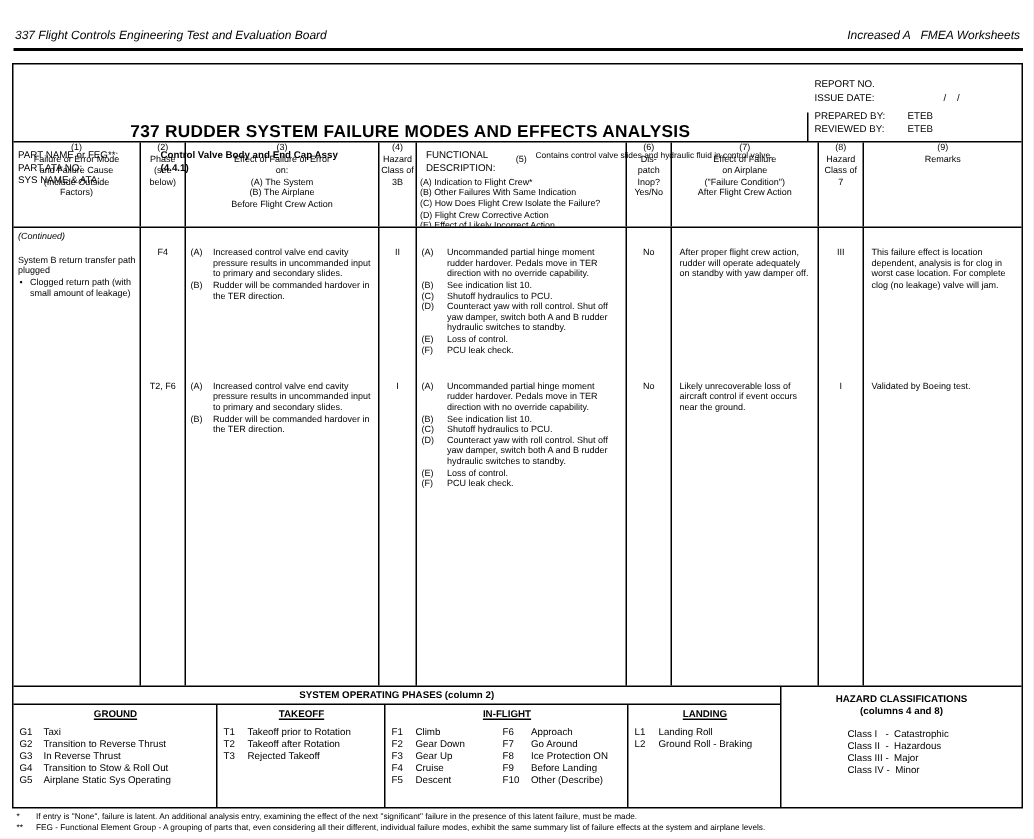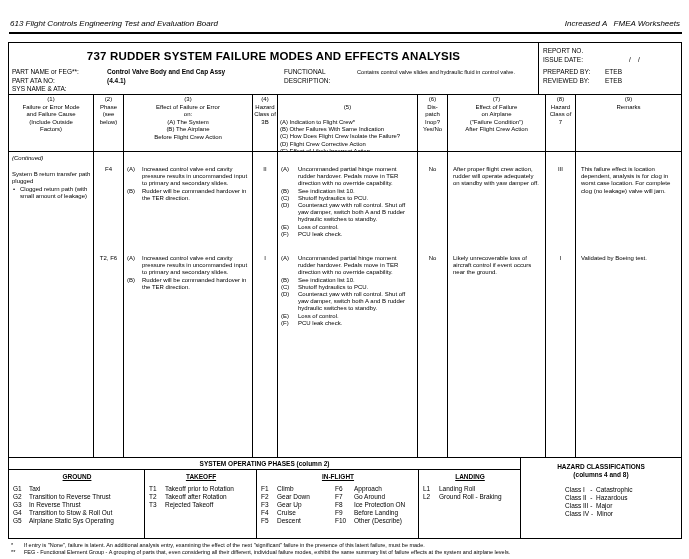--- a/index.html
+++ b/index.html
@@ -8,21 +8,21 @@
   .page { position:relative; width:689px; height:559px; background:#fff; overflow:hidden; }
 
   
   .pagehead { position:absolute; top:19px; left:10px; right:9px; display:flex; justify-content:space-between; font-style:italic; font-size:8px; white-space:pre; }
   .pagehead-rule { position:absolute; top:32px; left:9px; right:7px; border-top:2px solid #000; }
 
   
   .ftable { position:absolute; top:42px; left:8px; width:674px; height:497px; border:1.5px solid #000; display:flex; flex-direction:column; background:#fff; }
 
   
-  .titleblock { display:flex; height:52px; border-bottom:1px solid #000; flex-shrink:0; }
+  .titleblock { display:flex; height:52px; border-bottom:1px solid #000; flex-shrink:0;align-items:flex-end; }
   .tb-left { width:530px; border-right:1px solid #000; position:relative; }
   .tb-title { margin-top:7px; text-align:center; font-weight:bold; font-size:11.5px; letter-spacing:0.2px; }
   .tb-info { position:absolute; left:3px; top:25px; font-size:6.5px; line-height:8.5px; }
   .tbrow { display:flex; }
   .tbl { width:95px; }
   .tbv { font-weight:bold; }
   .fdlabel { position:absolute; left:275px; top:25px; font-size:6.5px; line-height:8.5px; white-space:pre-line; }
   .fdvalue { position:absolute; left:348px; top:26px; width:178px; font-size:5.6px; line-height:7px; }
   .tb-right { flex:1; padding:3px 4px; font-size:6.5px; line-height:9px; }
   .rrow { display:flex; }
@@ -87,21 +87,21 @@
   .fn { display:flex; }
   .fnm { width:13px; flex-shrink:0; }
   .fnt { flex:1; }
 </style>
 </head>
 <body>
 
 <div class="page">
 
   <div class="pagehead">
-    <span>613 Flight Controls Engineering Test and Evaluation Board</span>
+    <span>337 Flight Controls Engineering Test and Evaluation Board</span>
     <span>Increased A   FMEA Worksheets</span>
   </div>
   <div class="pagehead-rule"></div>
 
   <div class="ftable">
 
     <div class="titleblock">
       <div class="tb-left">
         <div class="tb-title">737 RUDDER SYSTEM FAILURE MODES AND EFFECTS ANALYSIS</div>
         <div class="tb-info">

